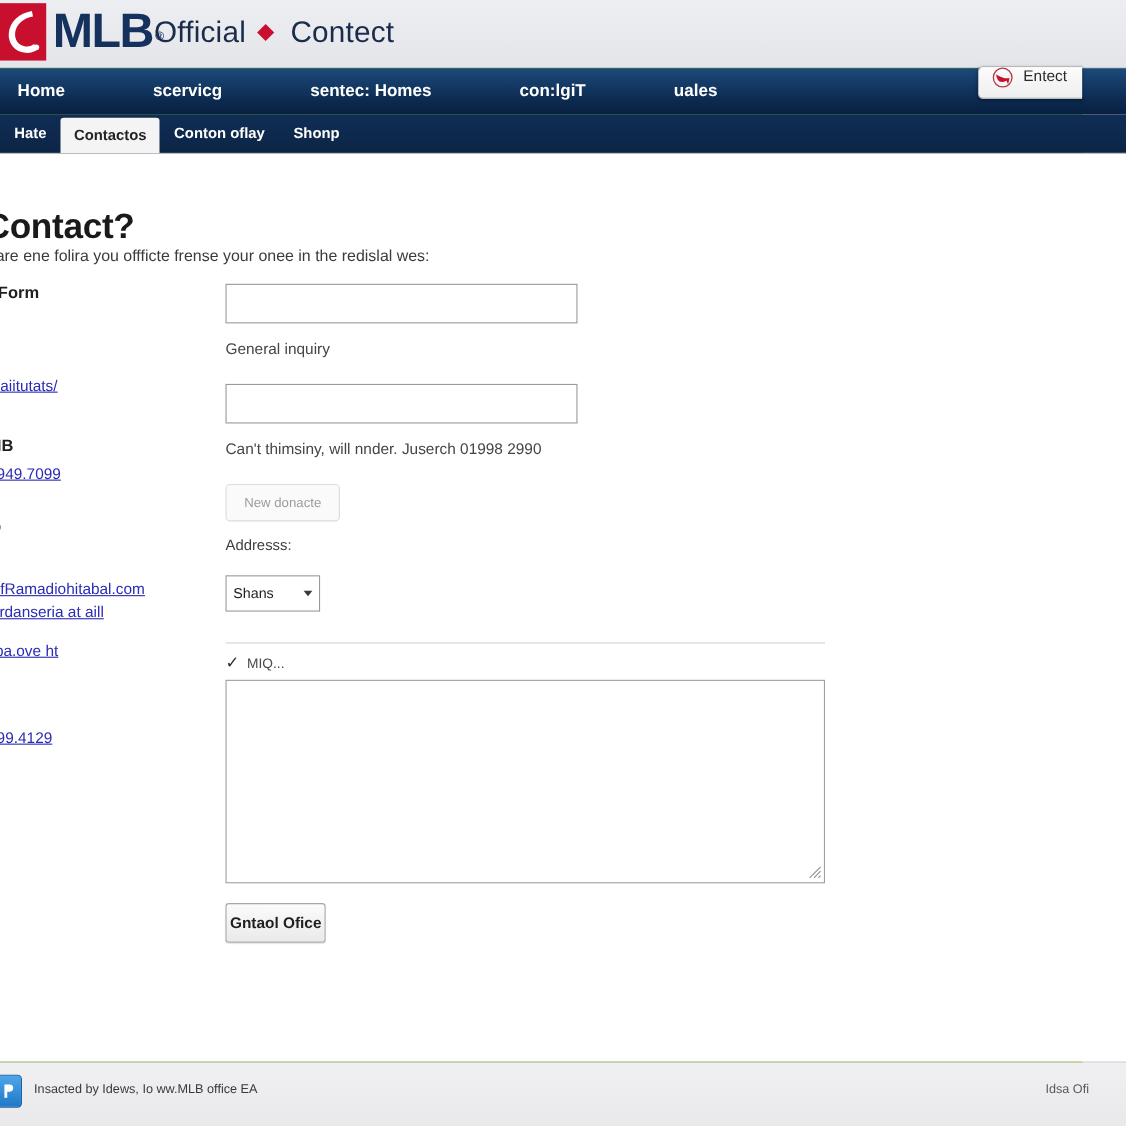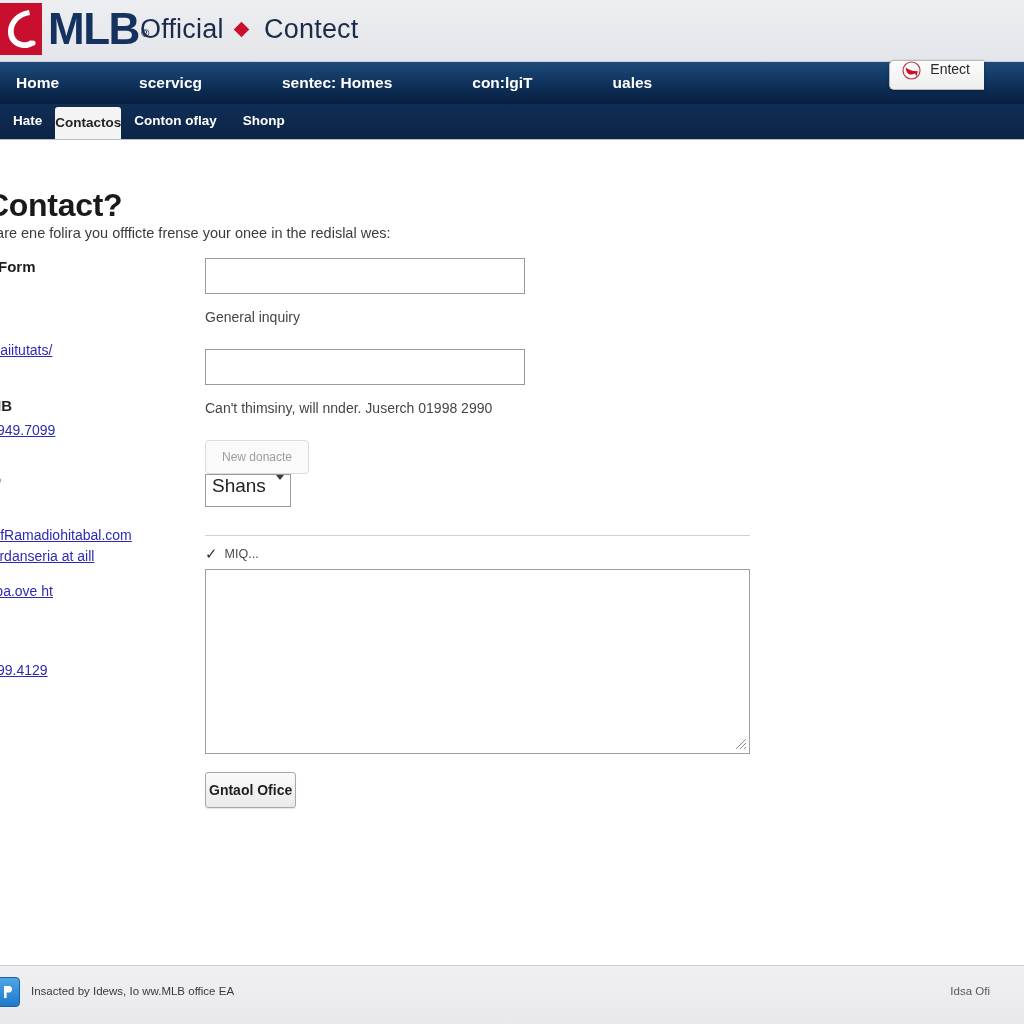--- a/index.html
+++ b/index.html
@@ -118,21 +118,21 @@
     text-decoration: none;
     white-space: nowrap;
     padding: 0 13px;
     height: 36px; line-height: 36px;
   }
   .nav-secondary .sitem.active {
     background: #f4f4f4;
     color: #232323;
     border-radius: 3px 3px 0 0;
     height: 32px; line-height: 32px;
-    padding: 0 0;
+    padding: 0 12px;
     text-align: right;
   }
 
   
   .content {
     position: absolute; left: 0; top: 140px;
     width: 1024px; height: 825px;
     background: #ffffff;
   }
   .page-title {
@@ -197,23 +197,23 @@
   }
   .lbl-small {
     font-size: 13.5px; color: #3f3f3f;
     margin: 14px 0 20px 0;
   }
   .sel {
     width: 86px; height: 33px;
     border: 1px solid #999;
     background: #ffffff;
     font-family: "Liberation Sans", sans-serif;
-    font-size: 19px; color: #222;
+    font-size: 13px; color: #222;
     padding: 0 6px;
-    display: flex; 
+    display: flex; align-items: center;
     justify-content: space-between;
   }
   .sel .caret {
     width: 0; height: 0;
     border-left: 4px solid transparent;
     border-right: 4px solid transparent;
     border-top: 5px solid #3a3a3a;
   }
   .divider {
     height: 1px; background: #d2d2d2;
@@ -383,20 +383,21 @@
     <div class="col-form">
 
       <input class="fld" type="text" placeholder="" style="">
       <div class="fld-note">General inquiry</div>
 
       <input class="fld" type="text" placeholder="" style="">
       <div class="fld-note">Can't thimsiny, will nnder. Juserch 01998 2990</div>
 
       <span class="btn-ghost">New donacte</span>
 
+      <div class="lbl-small">Addresss:</div>
 
       <div class="sel">
         <span>Shans</span>
         <span class="caret"></span>
       </div>
 
       <div class="divider"></div>
 
       <div class="check-row">
         <span class="check-mark">✓</span>

